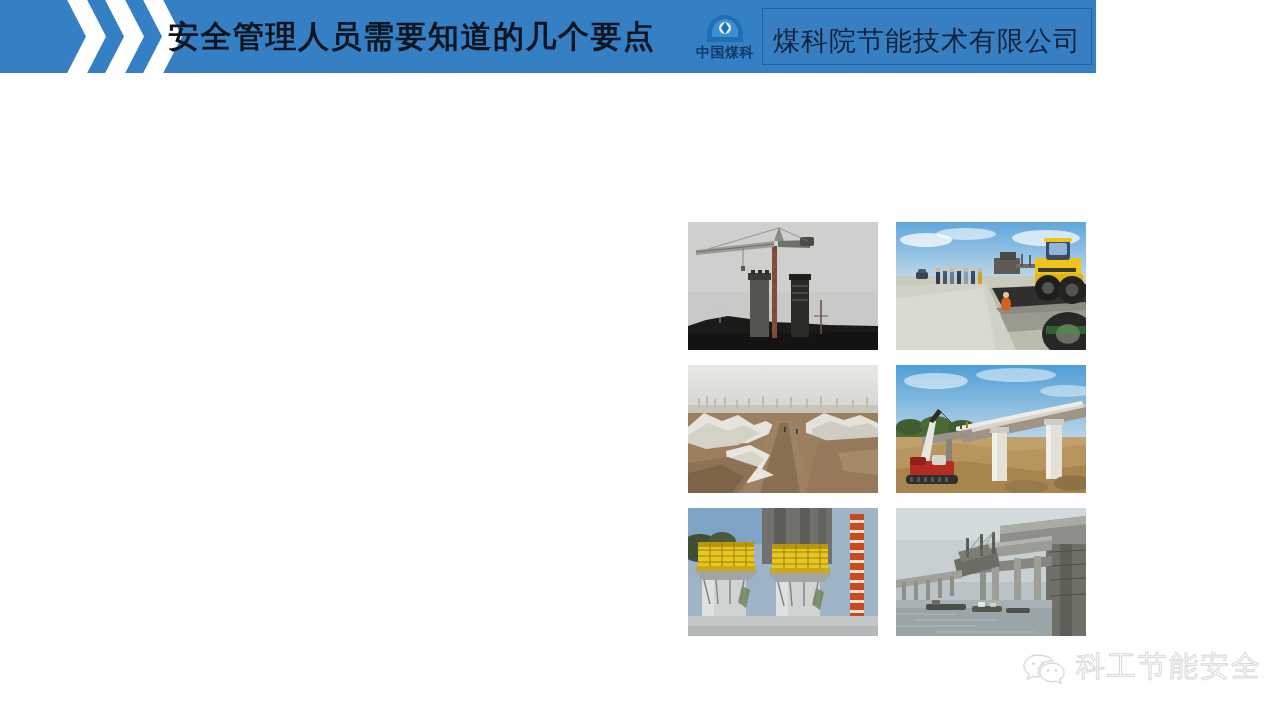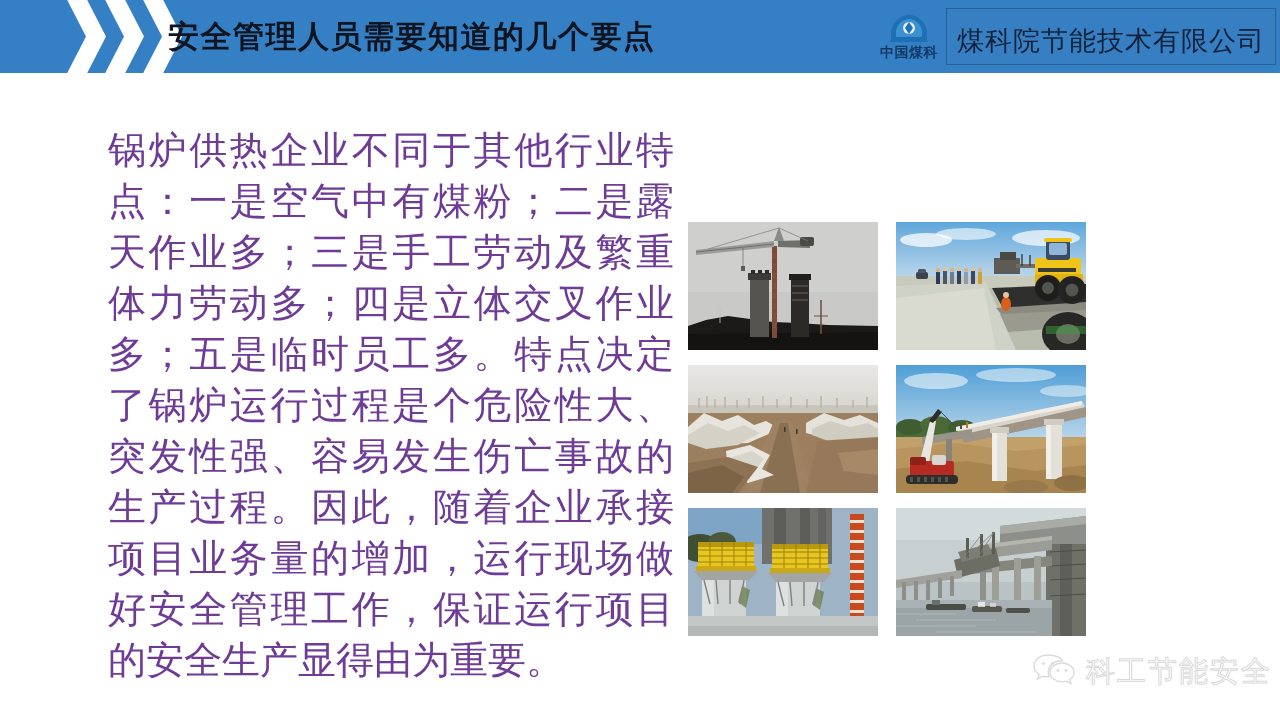--- a/index.html
+++ b/index.html
@@ -5,21 +5,21 @@
 <style>
   html,body{margin:0;padding:0;}
   body{
     width:1280px;height:720px;overflow:hidden;background:#ffffff;
     font-family:"DejaVu Sans","Liberation Sans",sans-serif;
   }
   .slide{position:relative;width:1280px;height:720px;background:#fff;}
 
   
   .header{
-    position:absolute;left:0;top:0;width:1280px;height:73px;
+    position:absolute;left:0;top:0;width:1096px;height:73px;
     background:#3580c4;overflow:hidden;
   }
   .chevrons{
     position:absolute;left:60px;top:-14px;width:120px;height:101px;
     pointer-events:none;
   }
   .chev{
     position:absolute;top:0;width:46px;height:101px;
   }
   .chev svg{display:block;}
@@ -81,22 +81,22 @@
     column-gap:18px;row-gap:15px;
   }
   .photo{
     position:relative;width:190px;height:128px;overflow:hidden;
     background:#cfcfcf;
   }
   .photo svg{display:block;width:190px;height:128px;}
 
   
   .watermark{
-    position:absolute;right:8px;bottom:34px;
-    display:flex;align-items:flex-end;
+    position:absolute;right:18px;bottom:34px;
+    display:flex;align-items:flex-start;
     opacity:0.95;
   }
   .wm-icon{width:46px;height:34px;margin-right:8px;}
   .wm-text{
     font-size:29px;color:#ffffff;
     -webkit-text-stroke:1px #d9d9d9;
     text-shadow:0 0 1px #cfcfcf;
     letter-spacing:2px;
     line-height:1;
     font-family:"DejaVu Sans","Liberation Sans",sans-serif;
@@ -139,21 +139,20 @@
           <rect x="3" y="26" width="38" height="2" rx="1" fill="#1f6fb4"></rect>
         </svg>
         <span class="logo-text">中国煤科</span>
       </div>
       <div class="company-box">
         <span class="company-name">煤科院节能技术有限公司</span>
       </div>
     </div>
   </div>
 
-  <div class="body-text">锅炉供热企业不同于其他行业特点：一是空气中有煤粉；二是露天作业多；三是手工劳动及繁重体力劳动多；四是立体交叉作业多；五是临时员工多。特点决定了锅炉运行过程是个危险性大、突发性强、容易发生伤亡事故的生产过程。因此，随着企业承接项目业务量的增加，运行现场做好安全管理工作，保证运行项目的安全生产显得由为重要。</div>
 
   <div class="photo-grid">
 
     <div class="photo">
       <svg viewBox="0 0 190 128" preserveAspectRatio="none" aria-hidden="true">
         <rect x="0" y="0" width="190" height="128" fill="#c9c9c7"></rect>
         <rect x="0" y="0" width="190" height="70" fill="#cfcfce"></rect>
 
         <path d="M0 104 L18 98 L40 94 L62 97 L85 100 L110 101 L140 103 L190 104 L190 128 L0 128 Z" fill="#1c1a18"></path>
         <path d="M0 112 L190 110 L190 128 L0 128 Z" fill="#151312"></path>

